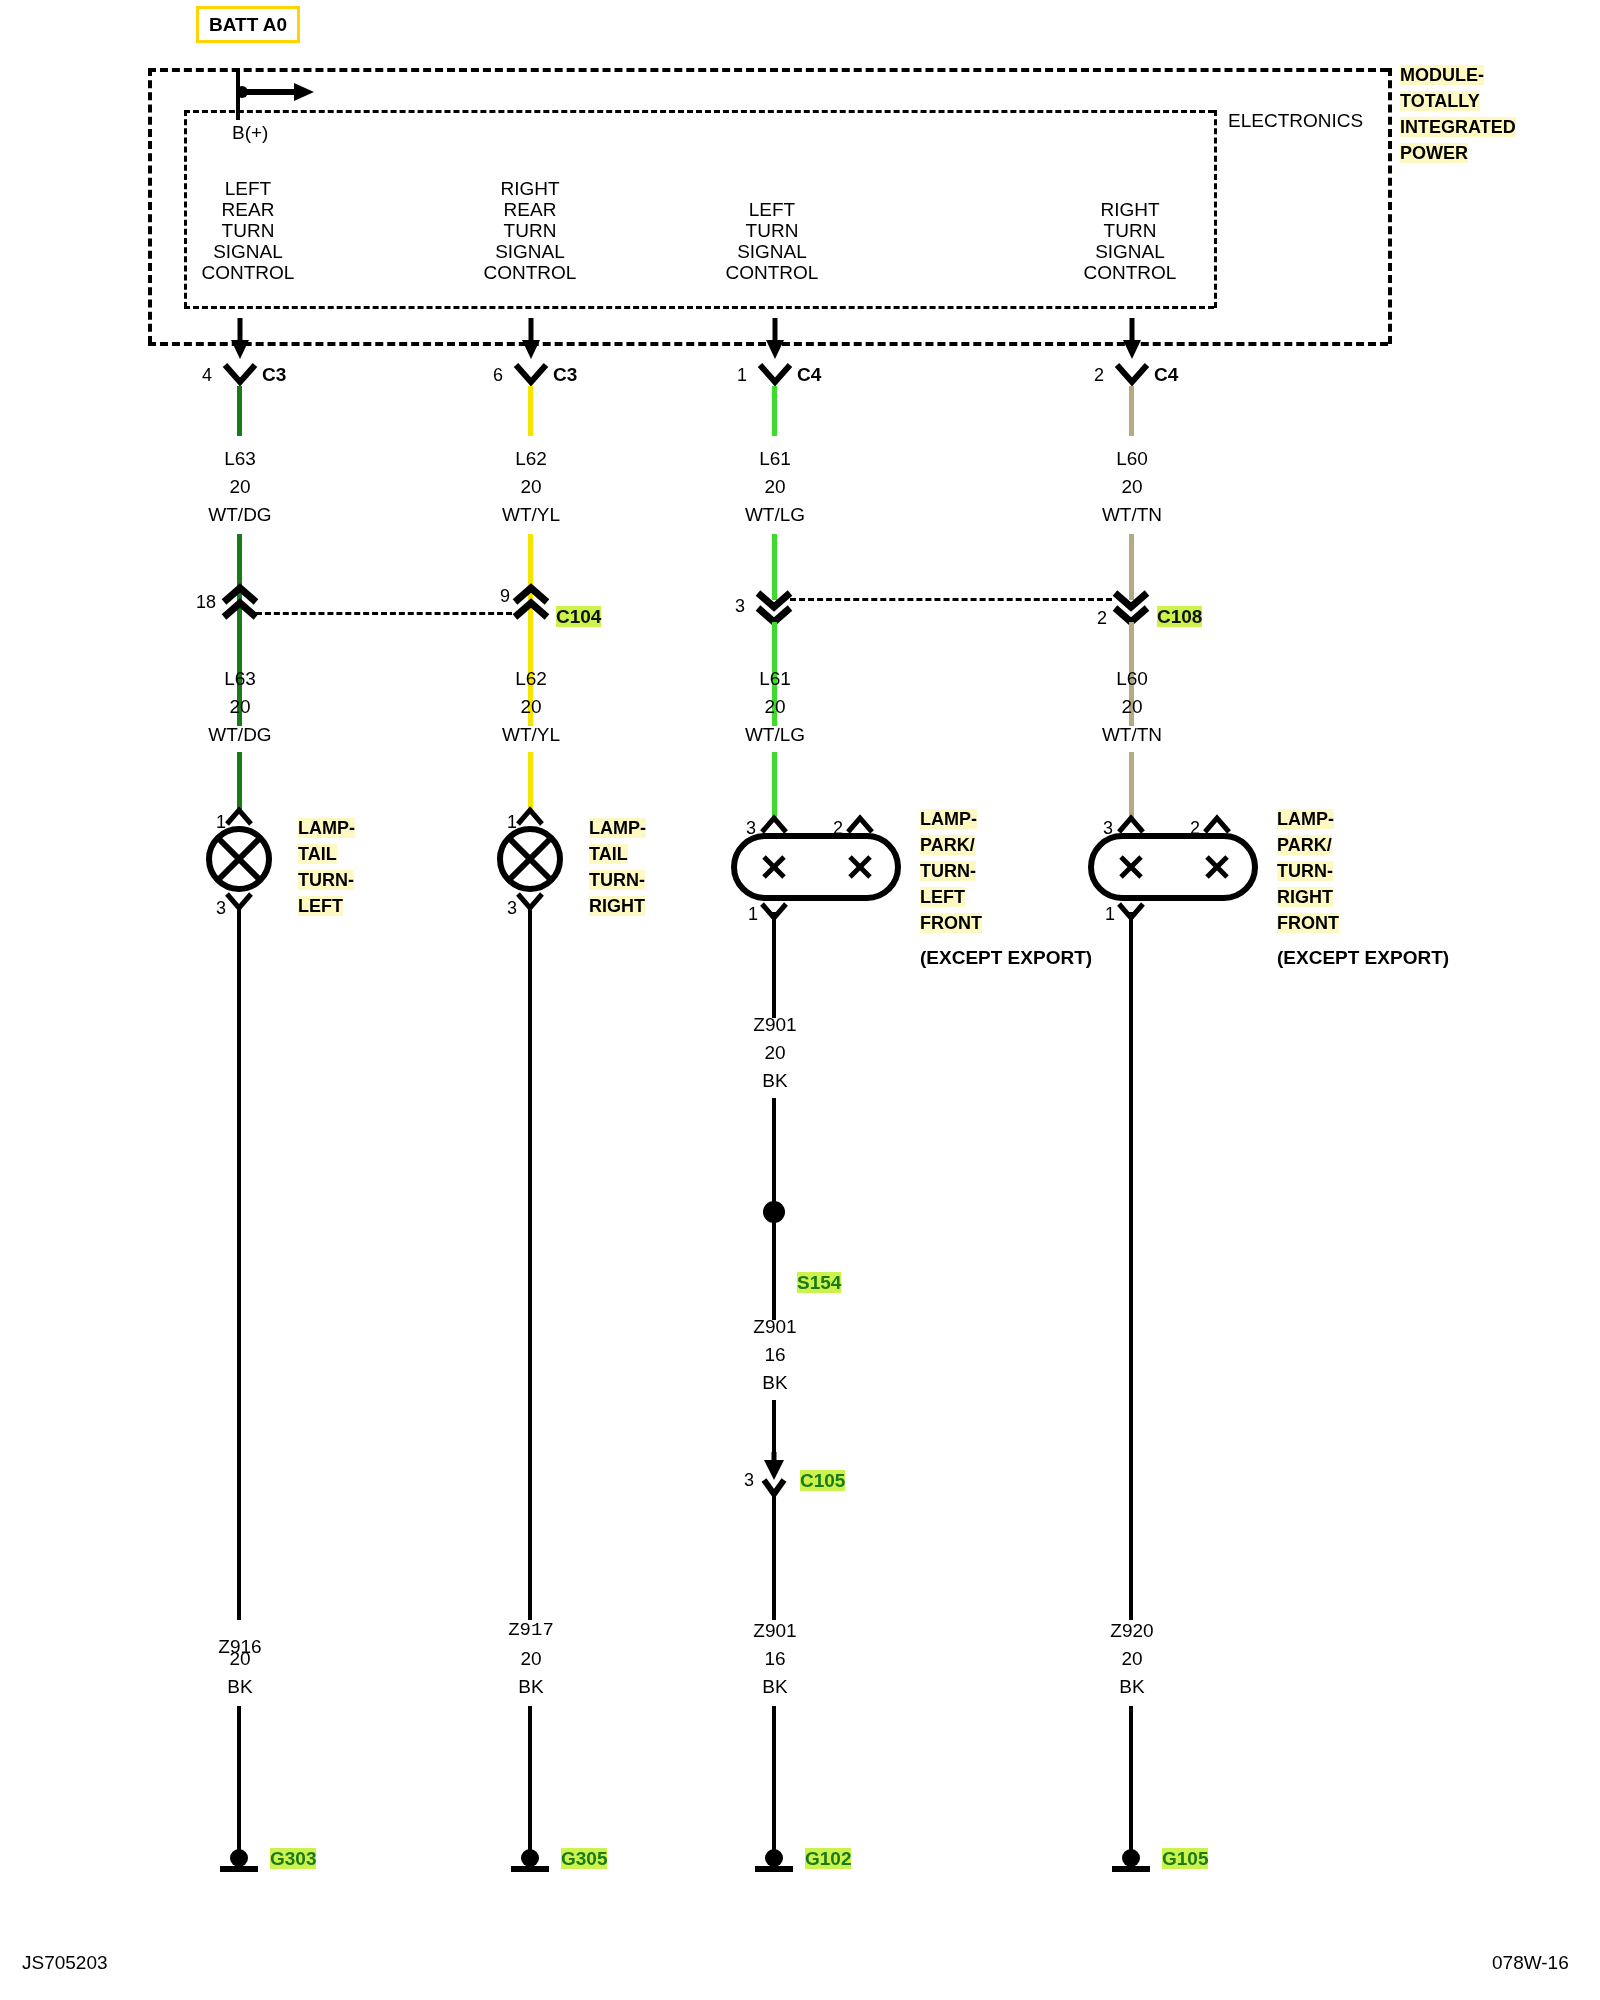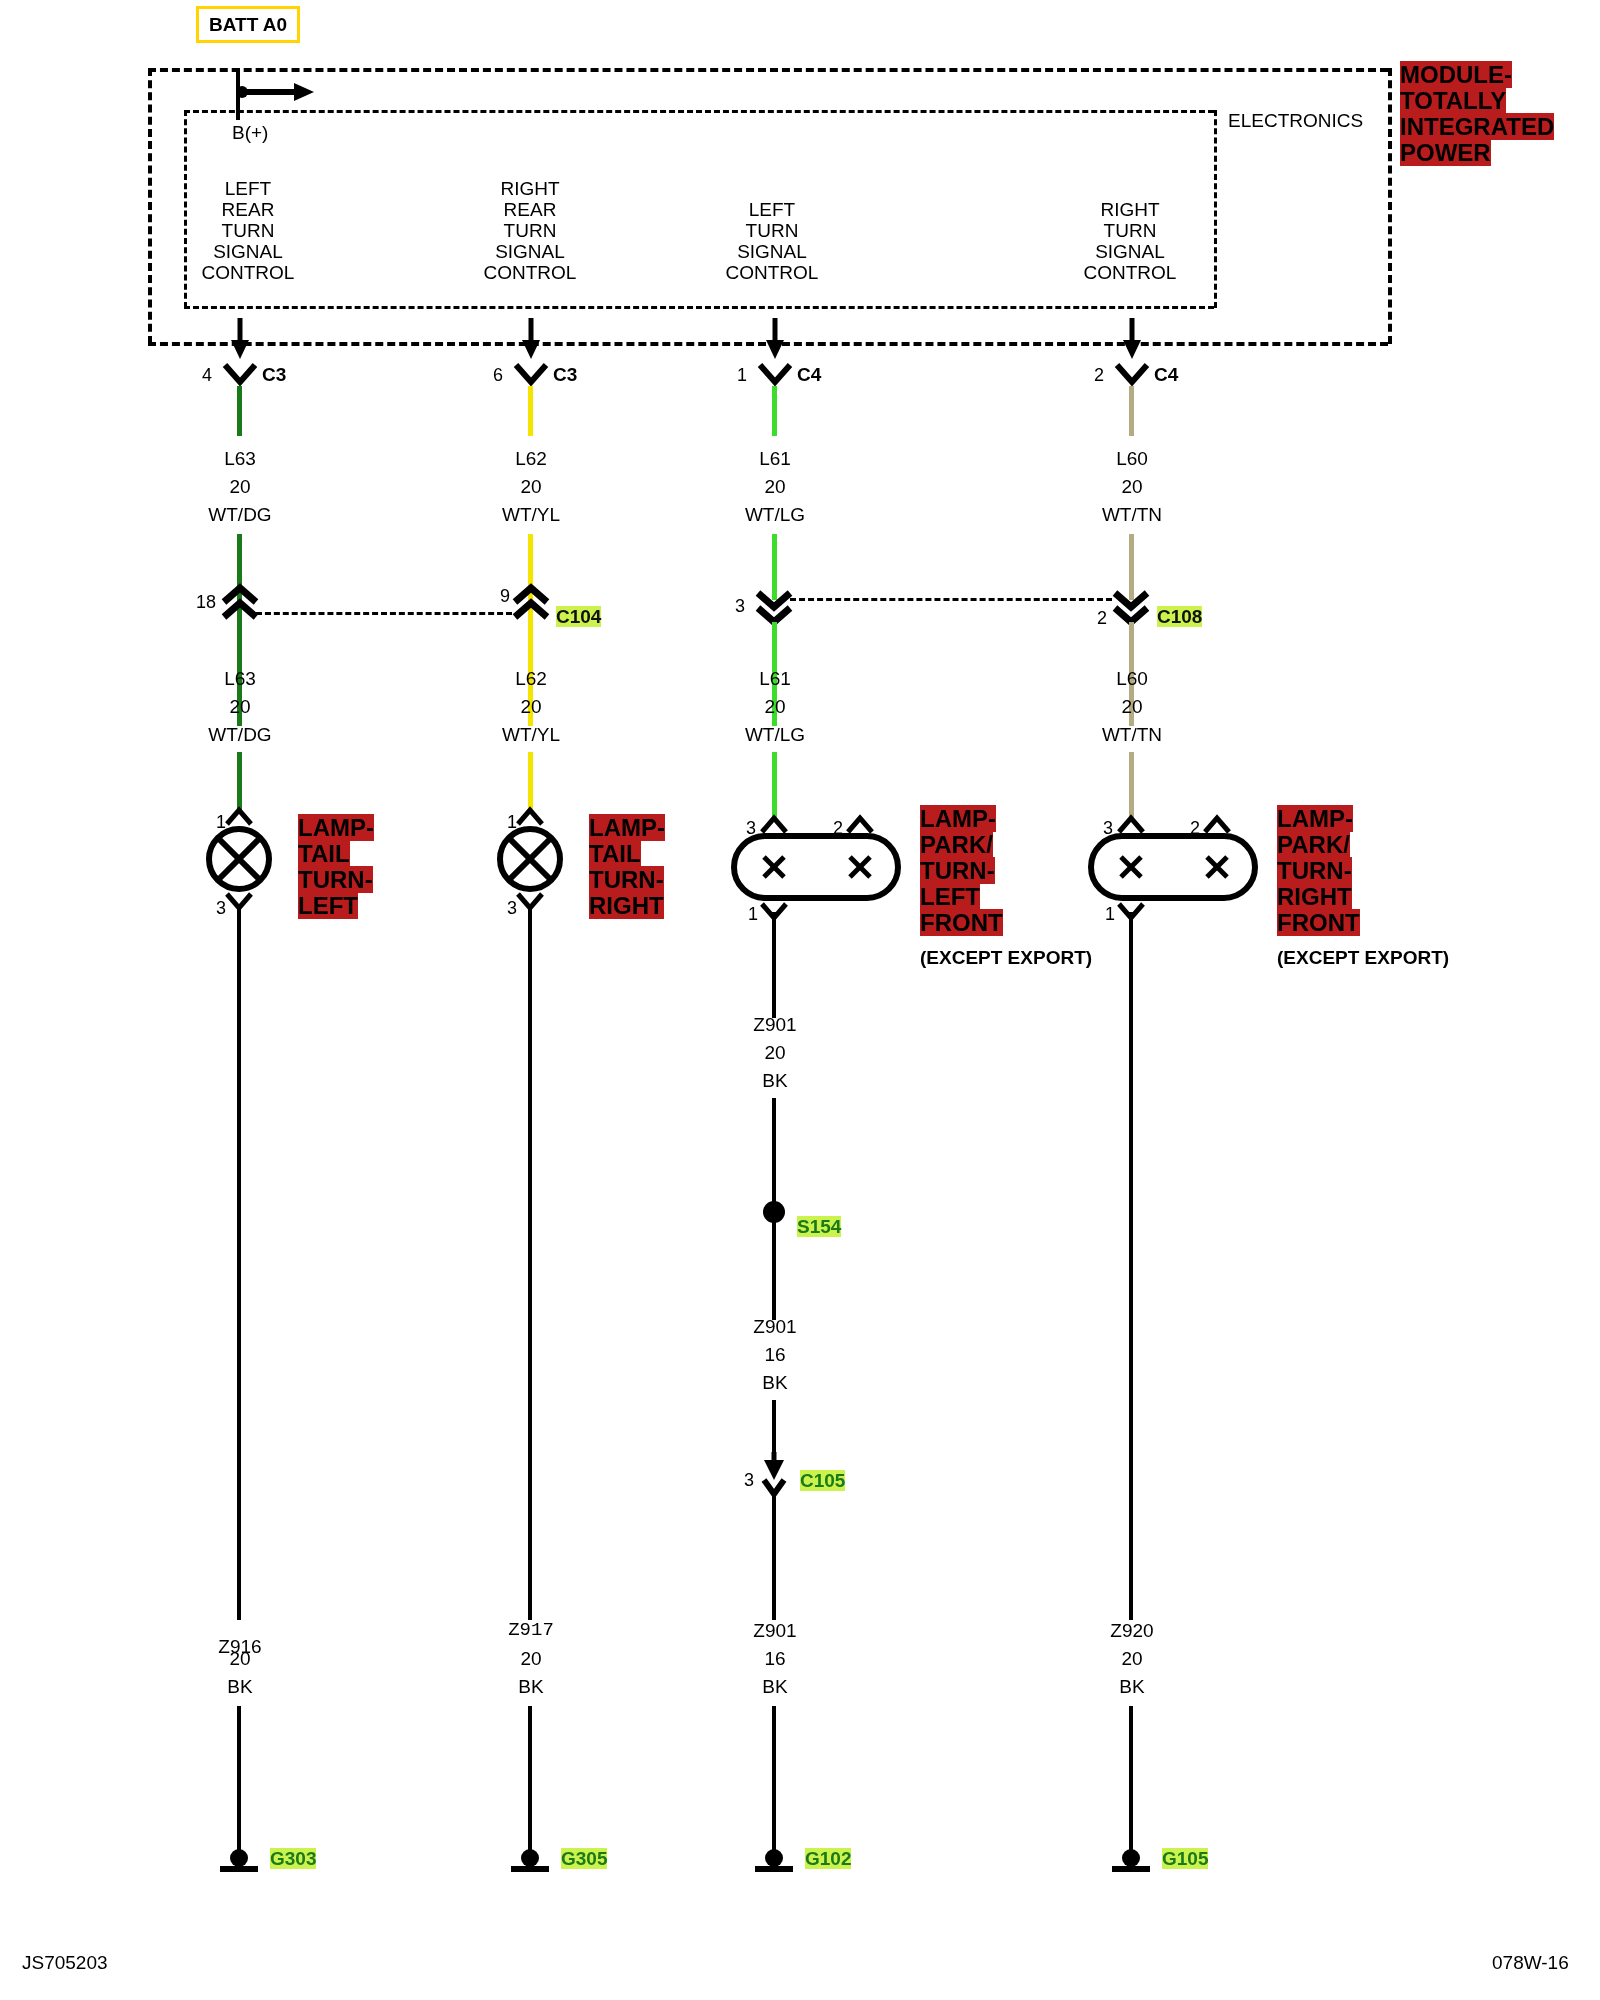--- a/index.html
+++ b/index.html
@@ -2,21 +2,21 @@
 <html><head>
 <meta charset="utf-8">
 <style>
   html,body{margin:0;padding:0;background:#fff;}
   body{width:1600px;height:2000px;position:relative;
        font-family:"Liberation Sans","DejaVu Sans",sans-serif;color:#000;
        overflow:hidden;}
   .abs{position:absolute;}
   .txt{font-size:19px;line-height:21px;white-space:pre;}
   .bold{font-weight:bold;}
-  .hl{background:#b91c1c;font-weight:bold;font-size:24px;line-height:26px;white-space:pre;}
+  .hl{background:#fef9c3;font-weight:bold;font-size:18px;line-height:26px;white-space:pre;}
   .nohl{font-weight:bold;font-size:19px;line-height:26px;white-space:pre;}
   .grn{color:#1a7a1a;background:#ccf24d;font-weight:bold;font-size:19px;}
   .battbox{border:3px solid #ffd400;background:#fff;font-weight:bold;font-size:19px;
            padding:5px 10px;white-space:pre;}
   .wire{position:absolute;width:4px;background:#000;}
   .wireg{position:absolute;width:5px;background:#1a7a1a;}
   .wirey{position:absolute;width:5px;background:#f5e400;}
   .wirelg{position:absolute;width:5px;background:#3ddb2b;}
   .wiretn{position:absolute;width:5px;background:#b5ab82;}
   .pinlbl{font-size:18px;white-space:pre;}
@@ -259,21 +259,21 @@
 <div class="abs txt colwrap" style="left:675px;top:1014px;">Z901</div>
 <div class="abs txt colwrap" style="left:675px;top:1042px;">20</div>
 <div class="abs txt colwrap" style="left:675px;top:1070px;">BK</div>
 <div class="wire" style="left:772px;top:1098px;height:110px;"></div>
 
 <div class="abs" style="left:762px;top:1200px;">
   <svg width="24" height="24" viewBox="0 0 24 24">
       <circle cx="12" cy="12" r="11" fill="#000"></circle>
     </svg>
 </div>
-<div class="abs" style="left:797px;top:1216px;"><span class="grn">S154</span></div>
+<div class="abs" style="left:797px;top:1272px;"><span class="grn">S154</span></div>
 <div class="wire" style="left:772px;top:1222px;height:98px;"></div>
 <div class="abs txt colwrap" style="left:675px;top:1316px;">Z901</div>
 <div class="abs txt colwrap" style="left:675px;top:1344px;">16</div>
 <div class="abs txt colwrap" style="left:675px;top:1372px;">BK</div>
 <div class="wire" style="left:772px;top:1400px;height:64px;"></div>
 
 <div class="abs" style="left:762px;top:1452px;">
   <svg width="24" height="50" viewBox="0 0 24 50">
     <line x1="12" y1="0" x2="12" y2="12" stroke="#000" stroke-width="5"></line>
     <polygon points="2,8 22,8 12,28" fill="#000"></polygon>

